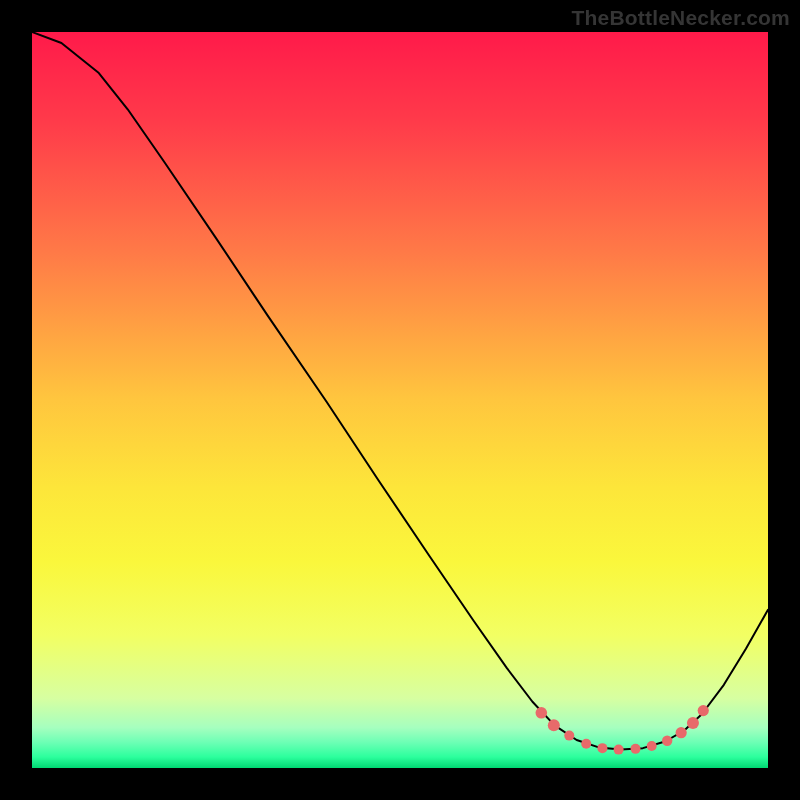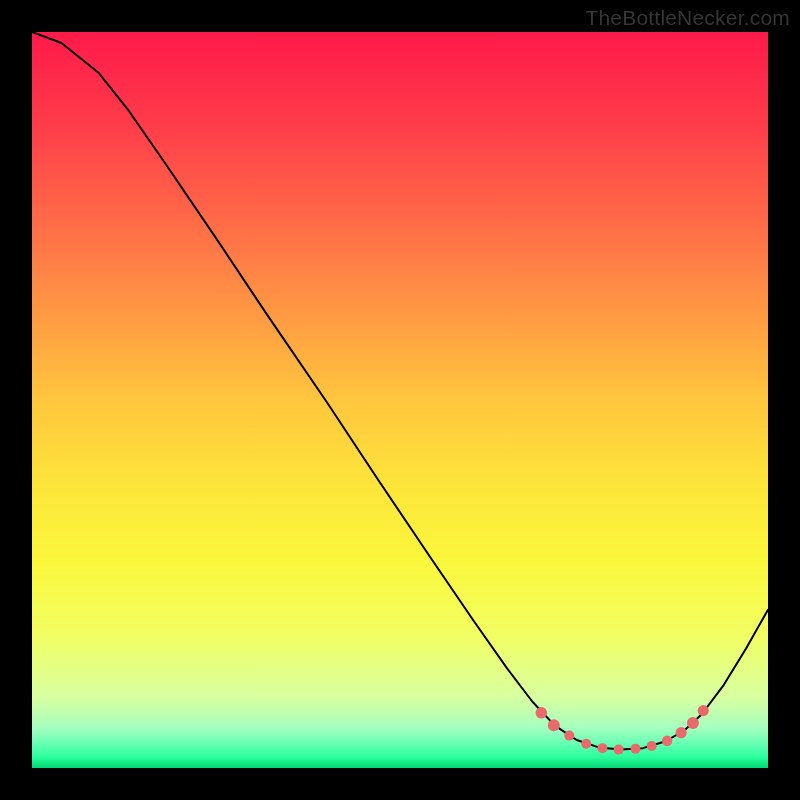--- a/index.html
+++ b/index.html
@@ -16,21 +16,21 @@
     height: 800px;
     background: #000;
     position: relative;
   }
   .watermark {
     position: absolute;
     top: 6px;
     right: 10px;
     color: #353535;
     font-size: 21px;
-    font-weight: normal;
+    font-weight: bold;
     letter-spacing: 0.2px;
     z-index: 50;
   }
   .plot {
     position: absolute;
     left: 32px;
     top: 32px;
     width: 736px;
     height: 736px;
   }

